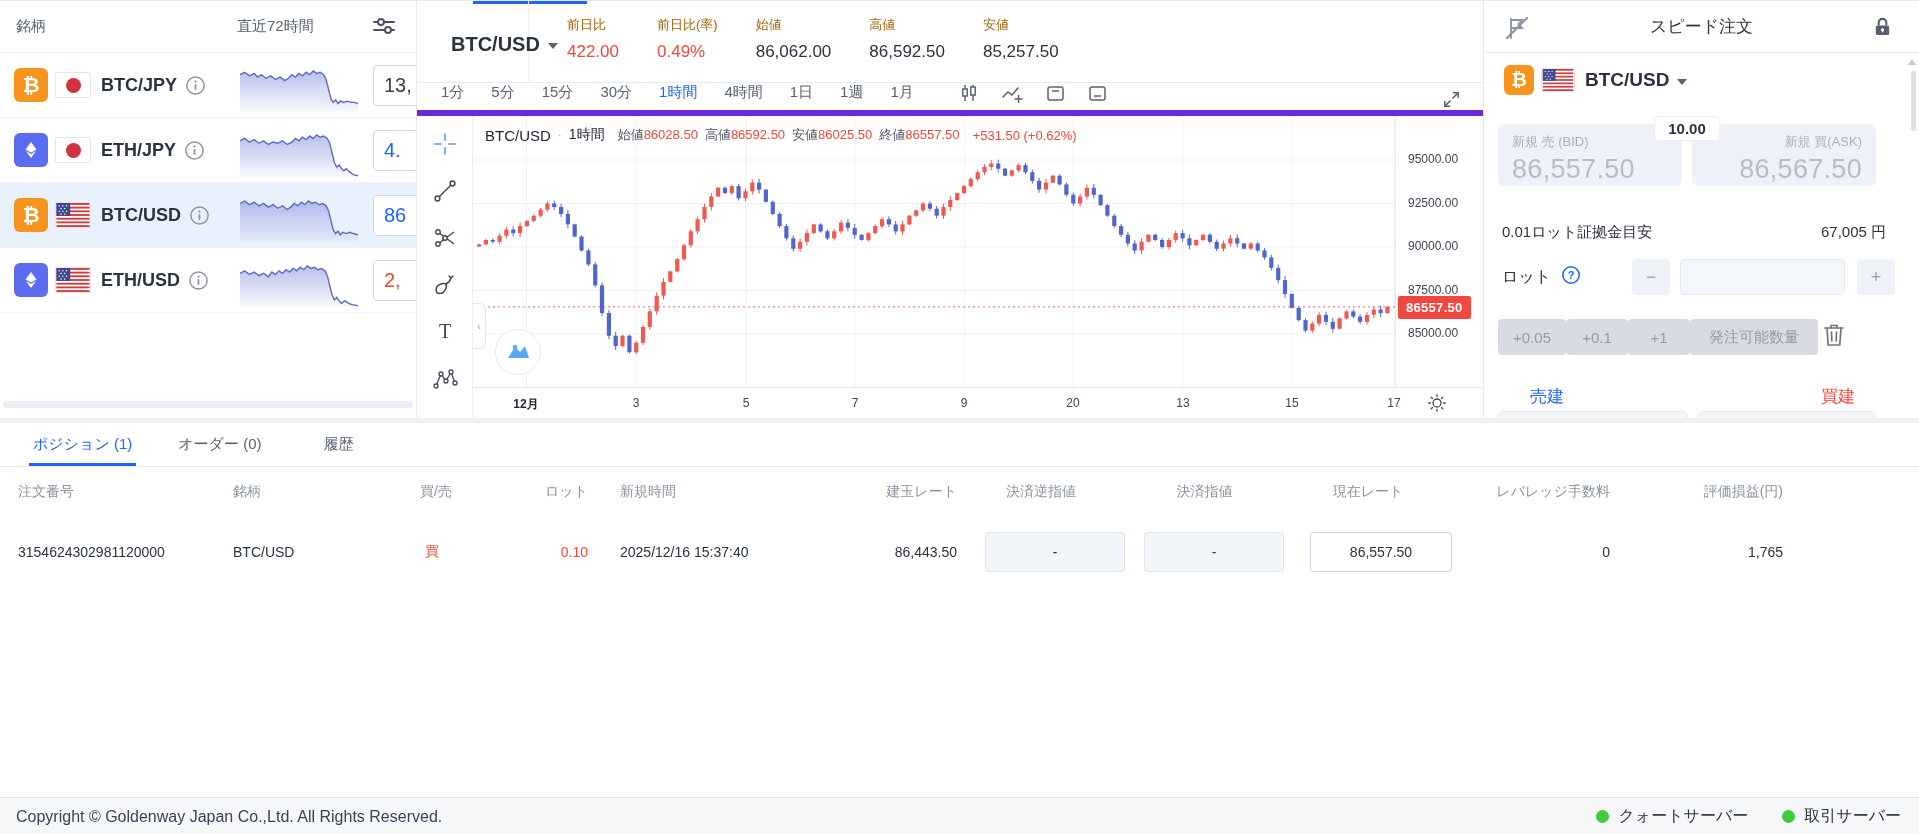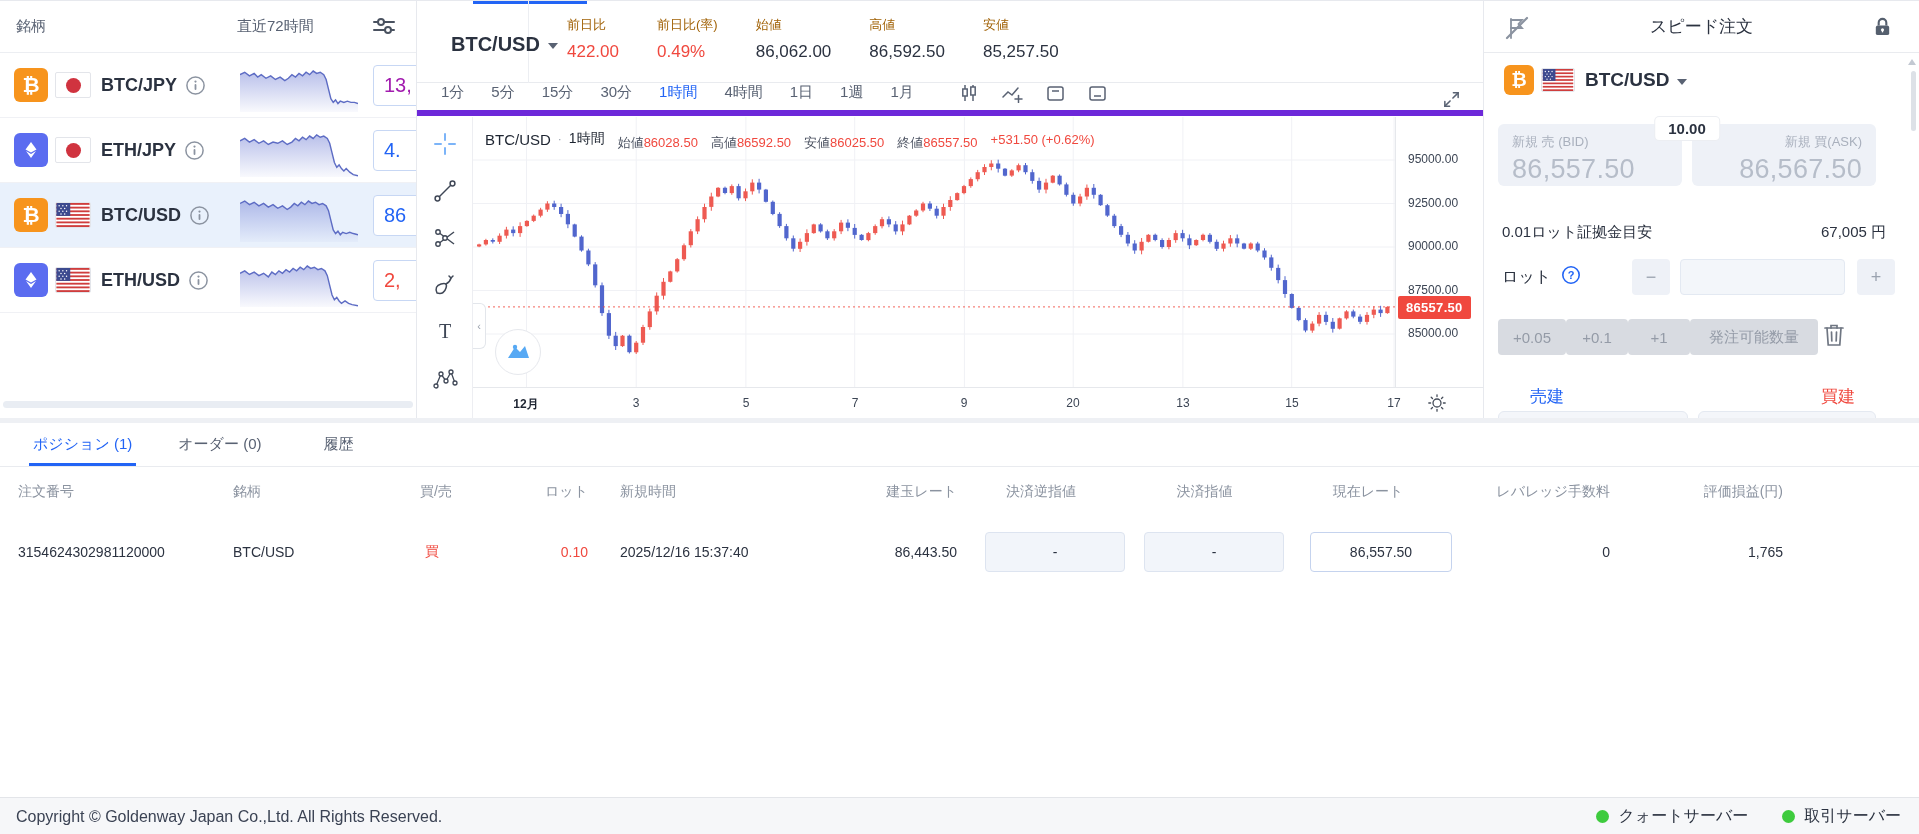--- a/index.html
+++ b/index.html
@@ -153,21 +153,21 @@
           <span class="spark"><svg width="118" height="53" viewBox="0 0 100 44" preserveAspectRatio="none">
               <defs>
                 <linearGradient id="sg0" x1="0" y1="0" x2="0" y2="1">
                   <stop offset="0" stop-color="#7f8cd9" stop-opacity="0.55"></stop>
                   <stop offset="1" stop-color="#7f8cd9" stop-opacity="0.05"></stop>
                 </linearGradient>
               </defs>
               <path d="M0,44 L0,13 4,11 8,14 12,12 15,15 18,13 22,16 26,14 30,17 34,15 38,18 41,16 44,13 47,15 50,12 53,14 56,11 59,13 62,10 65,12 68,11 71,13 73,17 75,25 77,33 79,36 81,34 83,37 85,35 88,36 91,35 94,36 97,36 100,37 L100,44 Z" fill="url(#sg0)"></path>
               <polyline points="0,13 4,11 8,14 12,12 15,15 18,13 22,16 26,14 30,17 34,15 38,18 41,16 44,13 47,15 50,12 53,14 56,11 59,13 62,10 65,12 68,11 71,13 73,17 75,25 77,33 79,36 81,34 83,37 85,35 88,36 91,35 94,36 97,36 100,37" fill="none" stroke="#5d6cc4" stroke-width="1.2"></polyline>
             </svg></span>
-          <span class="price-box" style="color: #a21caf;">13,</span>
+          <span class="price-box" style="color: #404040;">13,</span>
         </div>
         <div class="sym-row">
           <span class="crypto eth">
             <svg width="16" height="18" viewBox="0 0 16 18">
               <polygon points="8,1 13.5,8.6 8,11.6 2.5,8.6" fill="#fff"></polygon>
               <polygon points="8,13 13,10 8,17 3,10" fill="#fff"></polygon>
             </svg>
           </span>
           <span class="flag jp"></span>
           <span class="sym-label">ETH/JPY</span>
@@ -692,21 +692,21 @@
             <line x1="907.6" x2="907.6" y1="188.8" y2="199.9" stroke="#5166cd" stroke-width="1"></line>
             <rect x="905.5" y="192.6" width="4.2" height="3.5" fill="#5166cd"></rect>
             <line x1="914.4" x2="914.4" y1="189.2" y2="196.8" stroke="#ee5a52" stroke-width="1"></line>
             <rect x="912.3" y="189.9" width="4.2" height="6.2" fill="#ee5a52"></rect>
             <line x1="0" x2="922" y1="189.9" y2="189.9" stroke="#f0483e" stroke-width="1" stroke-dasharray="2,3" opacity="0.85"></line>
           </svg>
         <div class="ch-legend">
           <span class="lg-title">BTC/USD</span>
           <span class="lg-dot">·</span>
           <span class="lg-int">1時間</span>
-          <span id="lg-items" style="display:flex;gap:13px;margin-top:8px;">
+          <span id="lg-items" style="display:flex;gap:7px;">
               <span class="lg-item"><span class="l">始値</span><span class="v">86028.50</span></span>
               <span class="lg-item"><span class="l">高値</span><span class="v">86592.50</span></span>
               <span class="lg-item"><span class="l">安値</span><span class="v">86025.50</span></span>
               <span class="lg-item"><span class="l">終値</span><span class="v">86557.50</span></span>
             </span>
           <span class="lg-chg">+531.50 (+0.62%)</span>
         </div>
         <div class="watermark">
           <svg width="28" height="28" viewBox="0 0 28 28">
               <path d="M4,20 L11,9 L16,14 L21,8 L25,20 Z" fill="#57a9f4"></path>

